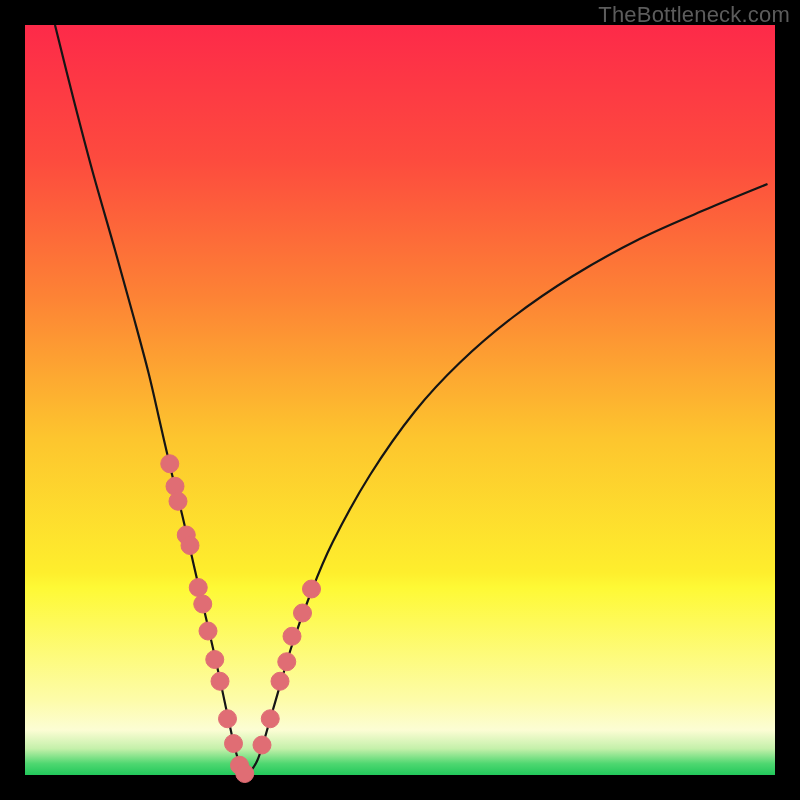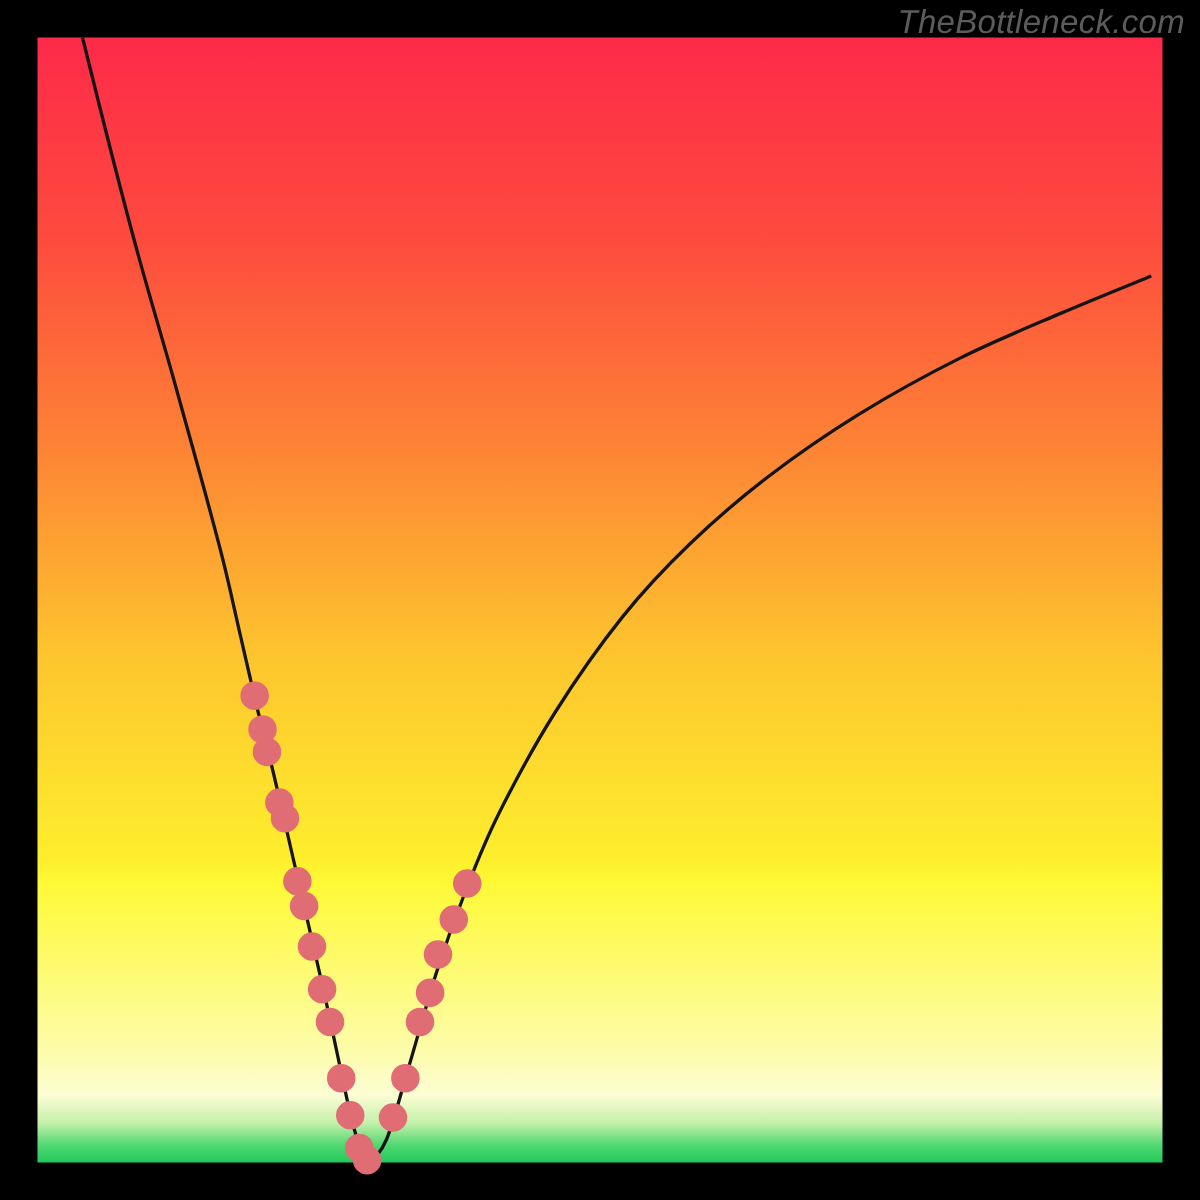--- a/index.html
+++ b/index.html
@@ -11,21 +11,20 @@
     background: #000;
     font-family: Arial, Helvetica, sans-serif;
   }
   .frame {
     position: absolute;
     left: 0;
     top: 0;
     width: 800px;
     height: 740px;
     background: #000;
-    font-style: italic;
   }
   .plot-area {
     position: absolute;
     left: 25px;
     top: 25px;
     width: 750px;
     height: 750px;
     
   }
   .watermark {

